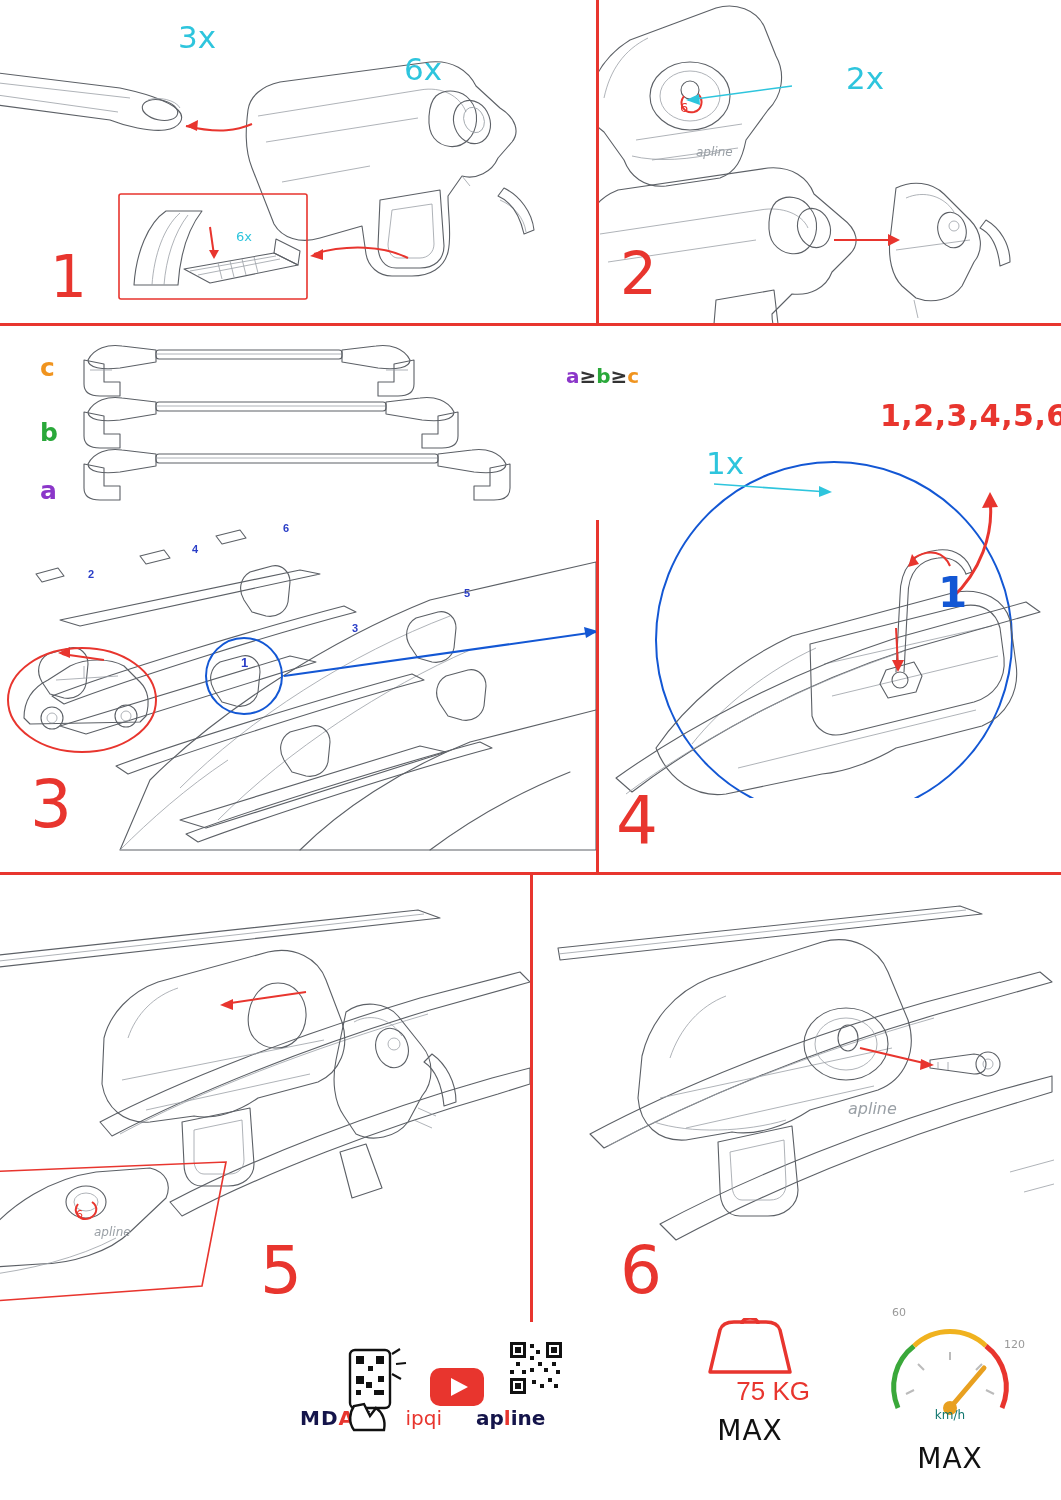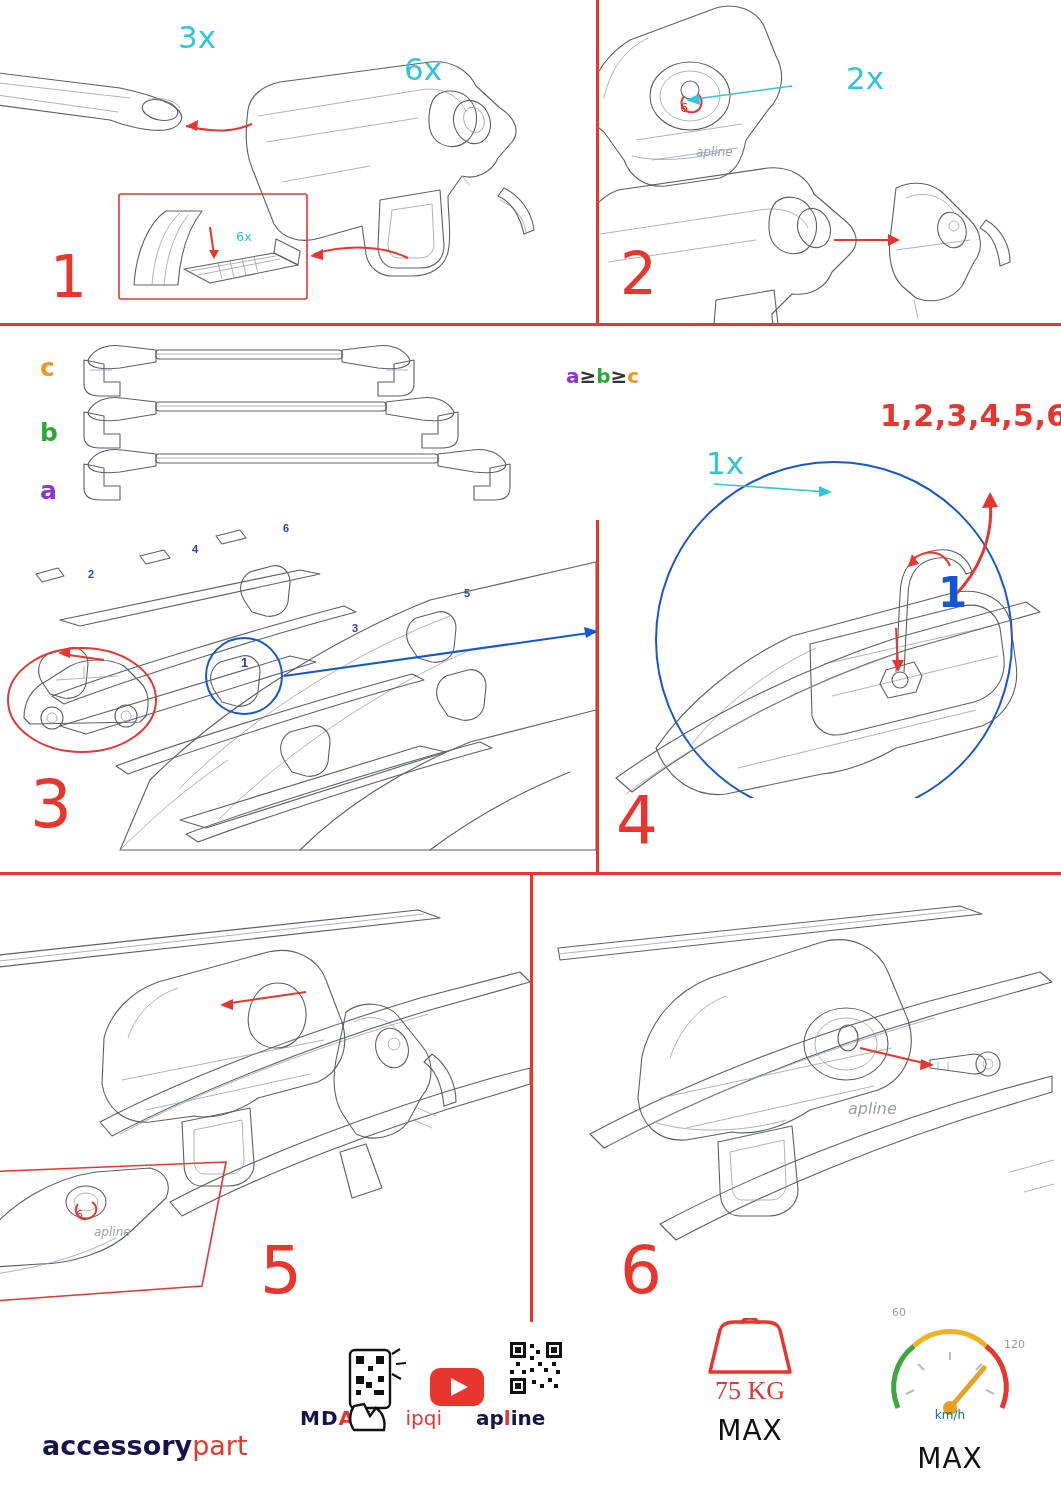--- a/index.html
+++ b/index.html
@@ -161,22 +161,22 @@
     font-family: "DejaVu Sans", sans-serif;
     font-size: 28px;
     color: #111;
     letter-spacing: 1px;
   }
   .kg-lbl {
     position: absolute;
     left: 0;
     top: 58px;
     width: 120px;
-    text-align: center;
-    font-family: Liberation Serif, serif;
+    text-align: right;
+    font-family: Liberation Sans, sans-serif;
     font-size: 26px;
     color: #e8352e;
   }
   .kmh-lbl {
     position: absolute;
     left: 0;
     top: 96px;
     width: 140px;
     text-align: center;
     font-family: "DejaVu Sans", sans-serif;
@@ -524,23 +524,20 @@
       </g>
       <path class="ar-red" d="M330,176 L398,192"></path>
       <path fill="#e8352e" d="M404,193 l-13,-6 l-1,11 z"></path>
     </svg>
     <div class="step-num big" style="left:620px; top:1238px;">6</div>
   </div>
 
   <div class="vdivider" id="vdiv-bot"></div>
 
   <div class="footer">
-    <div class="brandline">
-      <span class="dark">accessory</span><span class="red">part</span>
-    </div>
     <div class="sublogos">
       <span class="logo-mdak"><span>MD</span><span class="a">A</span><span>K</span></span>
       <span class="logo-ipqi">ipqi</span>
       <span class="logo-apline"><span>ap</span><span class="l">l</span><span>ine</span></span>
     </div>
   </div>
 
   <svg class="phone-icon" width="74" height="86">
     <rect x="10" y="2" width="40" height="58" rx="5" fill="#fff" stroke="#111" stroke-width="2.4"></rect>
     <g fill="#111">

